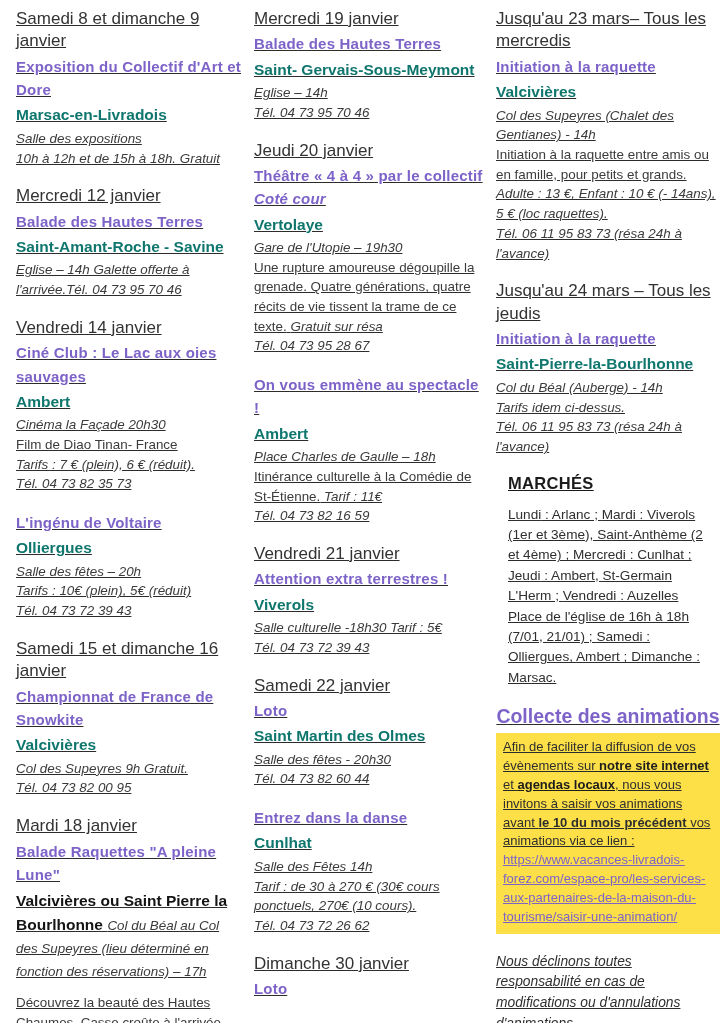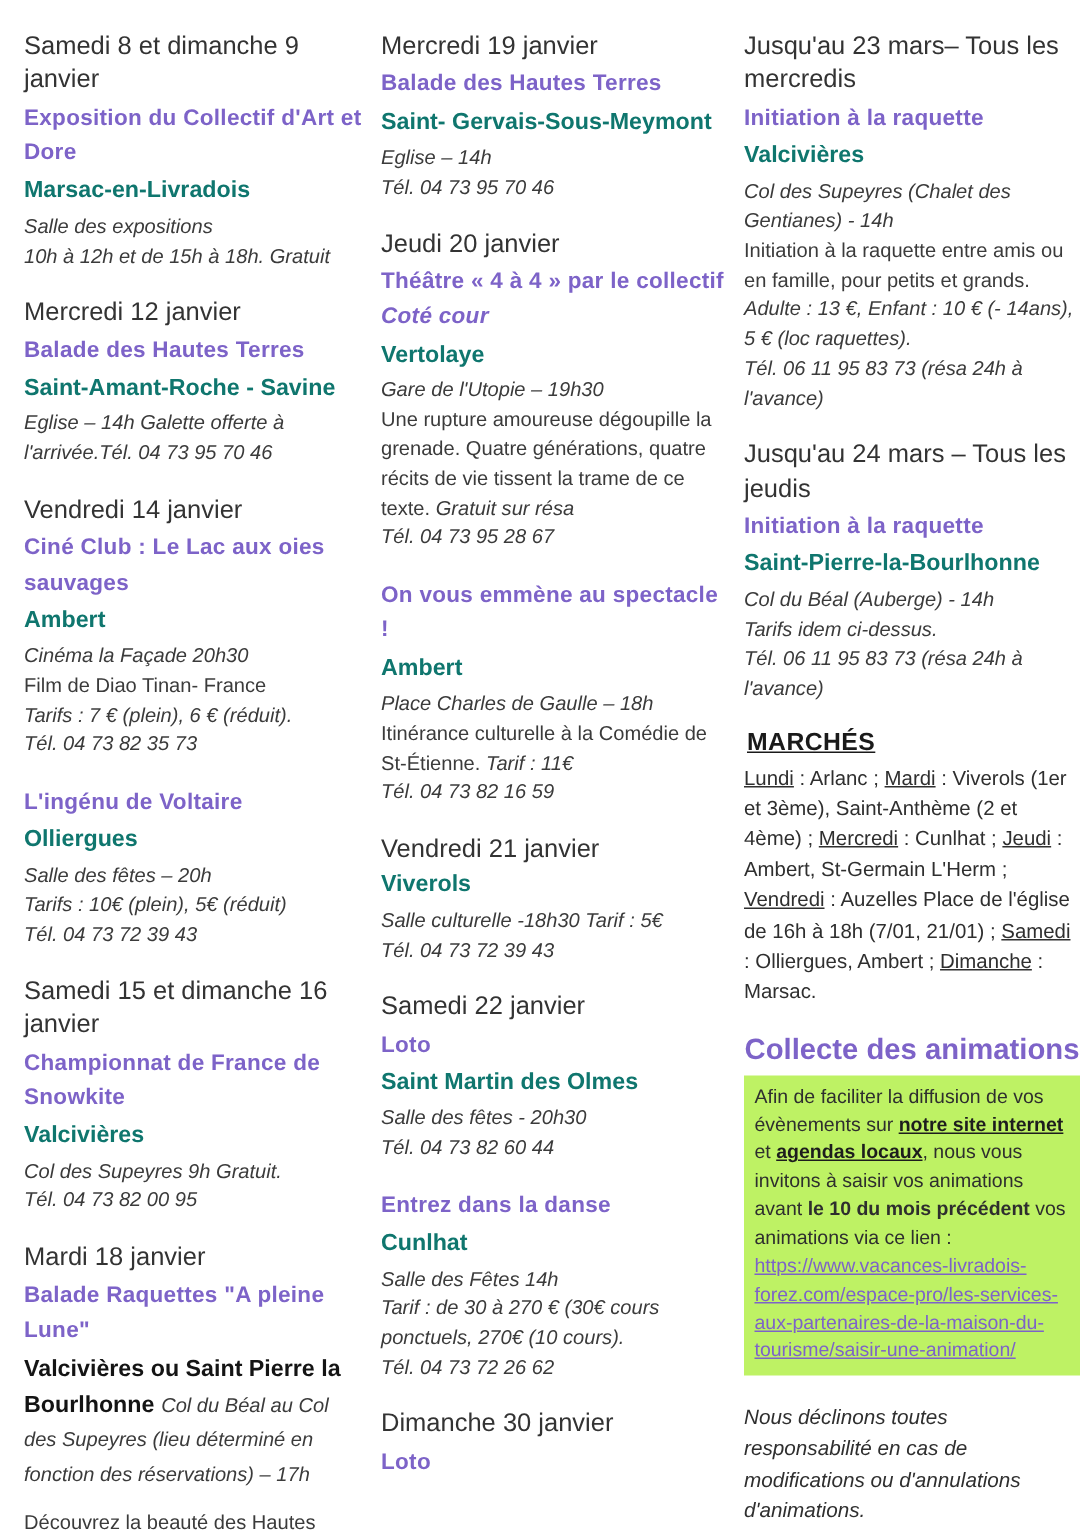--- a/index.html
+++ b/index.html
@@ -1,41 +1,41 @@
 <!DOCTYPE html>
 <html lang="fr"><head>
 <meta charset="utf-8">
 <style>
   html,body{margin:0;padding:0;background:#ffffff;}
   body{width:724px;height:1023px;overflow:hidden;
        font-family:"Liberation Sans", sans-serif;color:#2c2c2c;
        -webkit-font-smoothing:antialiased;}
   .page{box-sizing:border-box;width:717px;height:1023px;
-        padding:20px 10px 0 16px;display:grid;
-        grid-template-columns:226px 230px 224px;column-gap:12px;}
+        padding:8px 10px 0 16px;display:grid;
+        grid-template-columns:226px 230px 224px;column-gap:12px;text-decoration:underline;}
   .col{min-width:0;}
   section{margin:0 0 17px 0;}
   .date{font-size:17px;line-height:1.32;color:#333;margin:0 0 2px 0;}
   .title{font-size:15px;font-weight:700;color:#7d63c8;line-height:1.55;
          margin:0 0 3px 0;letter-spacing:.2px;}
   .title .it{font-style:italic;}
   .loc{font-size:15.5px;font-weight:800;color:#0f766e;line-height:1.45;margin:0 0 2px 0;}
   .locline{line-height:1.45;margin:0 0 11px 0;}
   .loc-inline{font-size:15.5px;font-weight:800;color:#141414;}
   .det{font-size:13.4px;line-height:1.47;color:#3b3b3b;}
   .det-inline{font-size:13.4px;color:#3b3b3b;font-weight:400;}
   .it{font-style:italic;}
   .u{text-decoration:underline;}
   
   .marches-title{font-size:16.5px;font-weight:700;color:#1a1a1a;
-                 text-decoration:underline;margin:2px 0 4px 2px;letter-spacing:.3px;}
-  .marches-body{font-size:13.6px;line-height:1.5;color:#2f2f2f;margin:0;}
+                 text-decoration:underline;margin:2px 0 4px 12px;letter-spacing:.3px;}
+  .marches-body{font-size:13.6px;line-height:1.5;color:#2f2f2f;margin:12px;}
   
   .collecte-title{font-size:19.5px;font-weight:700;color:#7d63c8;margin:4px 0 5px 0;text-align:center;}
-  .collecte-box{background:#bef264;padding:5px 7px 7px 7px;
+  .collecte-box{background:#fde047;padding:5px 7px 7px 7px;
                 font-size:13px;line-height:1.45;color:#2e2e2e;}
   .bold{font-weight:700;}
   .bold-u{font-weight:700;text-decoration:underline;color:#1d1d1d;}
   .link{color:#7d63c8;text-decoration:underline;word-break:break-word;cursor:pointer;}
   .disclaimer{font-style:italic;font-size:13.8px;line-height:1.5;color:#2f2f2f;
               margin-top:18px;}
 </style>
 </head>
 <body>
 
@@ -116,20 +116,21 @@
     <section>
       <h3 class="title">On vous emmène au spectacle !</h3>
       <div class="loc">Ambert</div>
       <div class="det it">Place Charles de Gaulle – 18h</div>
       <div class="det"><span>Itinérance culturelle à la Comédie de St-Étienne.</span> <span class="it">Tarif : 11€</span></div>
       <div class="det it">Tél. 04 73 82 16 59</div>
     </section>
 
     <section>
       <div class="date">Vendredi 21 janvier</div>
+      <h3 class="title">Attention extra terrestres !</h3>
       <div class="loc">Viverols</div>
       <div class="det it">Salle culturelle -18h30 Tarif : 5€</div>
       <div class="det it">Tél. 04 73 72 39 43</div>
     </section>
 
     <section>
       <div class="date">Samedi 22 janvier</div>
       <h3 class="title">Loto</h3>
       <div class="loc">Saint Martin des Olmes</div>
       <div class="det it">Salle des fêtes - 20h30</div>

